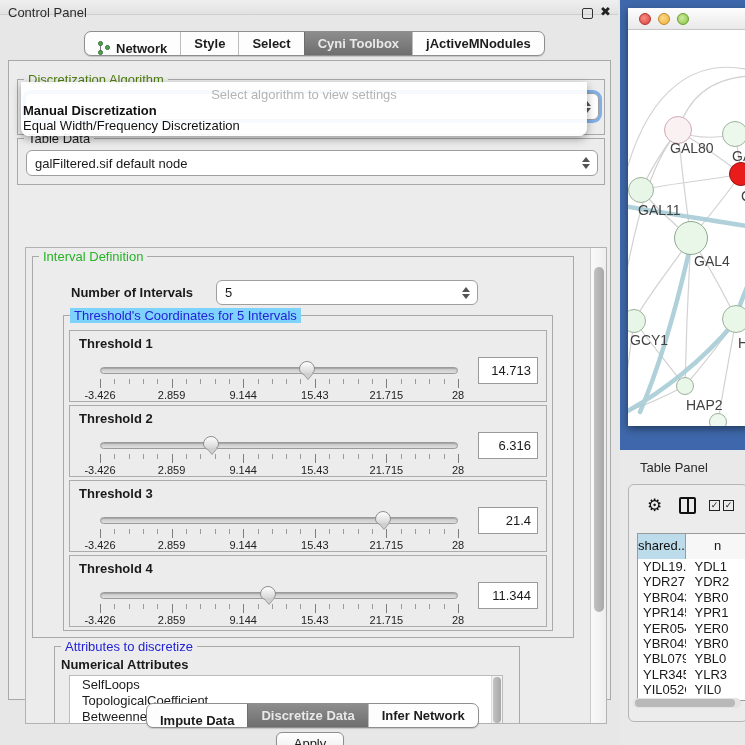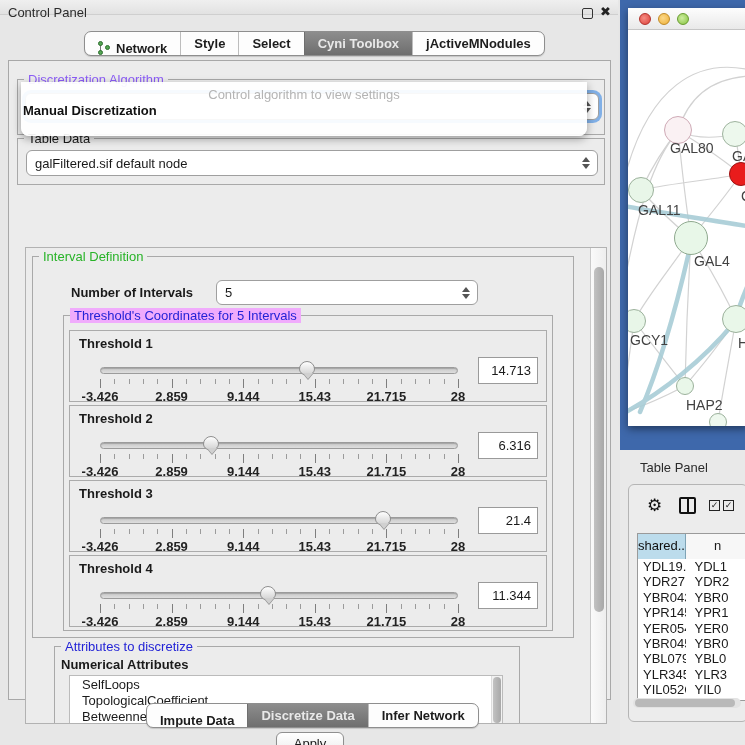--- a/index.html
+++ b/index.html
@@ -32,21 +32,21 @@
   .net-glyph i:nth-child(3){ left:7px; top:4px; }
   .net-glyph b { position:absolute; left:2px; top:3px; width:1px; height:8px; background:#777; }
 
   #cp-box { left:8px; top:60px; width:603px; height:640px; background:#ececec; border:1px solid #a8a8a8; }
 
   .group { position:absolute; border:1px solid #a9a9a9; background:transparent; }
   .group-title { position:absolute; top:-8px; left:6px; background:#ececec; padding:0 4px; font-size:13px; }
   .gt-green { color:#28b328; }
   .gt-blue  { color:#2323d6; }
   .gt-dark  { color:#1a1a1a; }
-  .gt-faded { color:#8b5cf6; }
+  .gt-faded { color:#4d7c0f; }
 
   .combo { position:absolute; background:#fff; border:1px solid #9f9f9f; border-radius:6px; display:flex; align-items:center; padding:0 8px; }
   .combo .arrows { position:absolute; right:7px; top:50%; transform:translateY(-50%); width:8px; height:14px; }
   .combo .arrows::before { content:""; position:absolute; left:0; top:1px; border-left:4px solid transparent; border-right:4px solid transparent; border-bottom:5px solid #555; }
   .combo .arrows::after  { content:""; position:absolute; left:0; bottom:1px; border-left:4px solid transparent; border-right:4px solid transparent; border-top:5px solid #555; }
   #combo-algorithm { left:16px; top:92px; width:582px; height:27px; box-shadow:0 0 0 3px rgba(94,156,229,.75); }
 
   
   #algo-popup { left:12px; top:81px; width:566px; height:54px; background:rgba(255,255,255,.93); border-radius:0 0 8px 8px; box-shadow:0 3px 8px rgba(0,0,0,.35); z-index:40; }
   #algo-popup .ph { position:absolute; left:0; right:0; top:5px; text-align:center; color:#b4b4b4; }
@@ -59,33 +59,33 @@
   .vscroll { position:absolute; background:linear-gradient(90deg,#fafafa,#eee); border-left:1px solid #c9c9c9; }
   .vthumb  { position:absolute; background:linear-gradient(90deg,#c2c2c2,#a8a8a8); border-radius:6px; }
   #sp-scroll { right:0; top:0; width:16px; height:475px; }
   #sp-thumb { left:3px; top:19px; width:10px; height:345px; }
 
   #grp-interval { left:6px; top:8px; width:542px; height:382px; }
   #lbl-numint { position:absolute; left:38px; top:28px; font-weight:bold; }
   #combo-numint { left:183px; top:23px; width:262px; height:25px; }
 
   #grp-thresholds { position:absolute; left:30px; top:58px; width:490px; height:316px; border:1px solid #a9a9a9; }
-  #grp-thresholds > .group-title { background:#f0abfc; }
+  #grp-thresholds > .group-title { background:#7dd3fc; }
 
   .th-box { position:absolute; left:5px; width:478px; height:72px; border:1px solid #ababab; background:#ececec; }
   .th-label { position:absolute; left:9px; top:5px; font-weight:bold; }
   .slider { position:absolute; left:30px; top:30px; width:358px; height:40px; }
   .track { position:absolute; left:0; top:6px; width:358px; height:7px; border:1px solid #9b9b9b; border-radius:4px; background:linear-gradient(#c7c7c7,#dedede); box-shadow:inset 0 1px 1px rgba(0,0,0,.18); }
   .thumb { position:absolute; top:0; width:16px; height:14px; background:linear-gradient(#fefefe,#d4d4d4); border:1px solid #8f8f8f; border-radius:8px 8px 6px 6px; z-index:3; }
   .thumb::after { content:""; position:absolute; left:3px; top:11px; border-left:5px solid transparent; border-right:5px solid transparent; border-top:6px solid #d0d0d0; filter:drop-shadow(0 1px 0 #8f8f8f); }
   .ticks-minor { position:absolute; left:0; top:18px; width:359px; height:5px;
     background:repeating-linear-gradient(90deg,#9b9b9b 0,#9b9b9b 1px,transparent 1px,transparent 14.32px); }
   .tkmaj { position:absolute; top:18px; width:1px; height:9px; background:#7e7e7e; }
   .tick-labels { position:absolute; left:0; top:28px; width:358px; height:12px; }
-  .tick-labels span { position:absolute; transform:translateX(-50%); font-size:13px; color:#222; font-weight:bold; white-space:nowrap;text-align:center; }
+  .tick-labels span { position:absolute; transform:translateX(-50%); font-size:11px; color:#222; font-weight:normal; white-space:nowrap;text-align:center; }
   .th-value { position:absolute; right:8px; top:26px; width:60px; height:27px; background:#fff; border:1px solid #9a9a9a; text-align:right; padding:5px 6px 0 0; }
 
   #grp-attrs { left:28px; top:398px; width:466px; height:110px; }
   #lbl-numattrs { position:absolute; left:6px; top:10px; font-weight:bold; }
   #attr-list { position:absolute; left:14px; top:28px; width:434px; height:54px; background:#fff; border:1px solid #bbb; overflow:hidden; }
   #attr-list .li { padding:1px 0 1px 12px; height:16px; line-height:15px; }
   #attr-scroll { right:0; top:0; width:11px; height:52px; background:#f2f2f2; border-left:1px solid #ddd; }
   #attr-thumb { left:1px; top:1px; width:8px; height:46px; }
 
   #apply-btn { left:267px; top:671px; width:68px; height:23px; background:linear-gradient(#fff,#ececec); border:1px solid #8f8f8f; border-radius:6px; text-align:center; line-height:21px; box-shadow:0 1px 1px rgba(0,0,0,.12); }
@@ -164,22 +164,23 @@
     <div id="cp-box" class="abs">
 
       <div class="group" style="left:8px; top:18px; width:588px; height:56px;">
         <span class="group-title gt-faded">Discretization Algorithm</span>
       </div>
       <div class="combo" id="combo-algorithm" style="left:16px; top:32px; width:574px; height:27px;">
         <span class="arrows"></span>
       </div>
 
       <div id="algo-popup" class="abs" style="top:21px;">
-        <div class="ph">Control algorithm to view settings</div>
+        <div class="ph">Select algorithm to view settings</div>
         <div class="it b">Manual Discretization</div>
+        <div class="it r">Equal Width/Frequency Discretization</div>
       </div>
 
       <div class="group" style="left:8px; top:77px; width:588px; height:47px;">
         <span class="group-title gt-dark">Table Data</span>
       </div>
       <div class="combo" style="left:17px; top:89px; width:572px; height:26px;">
         <span>galFiltered.sif default node</span>
         <span class="arrows"></span>
       </div>
 

